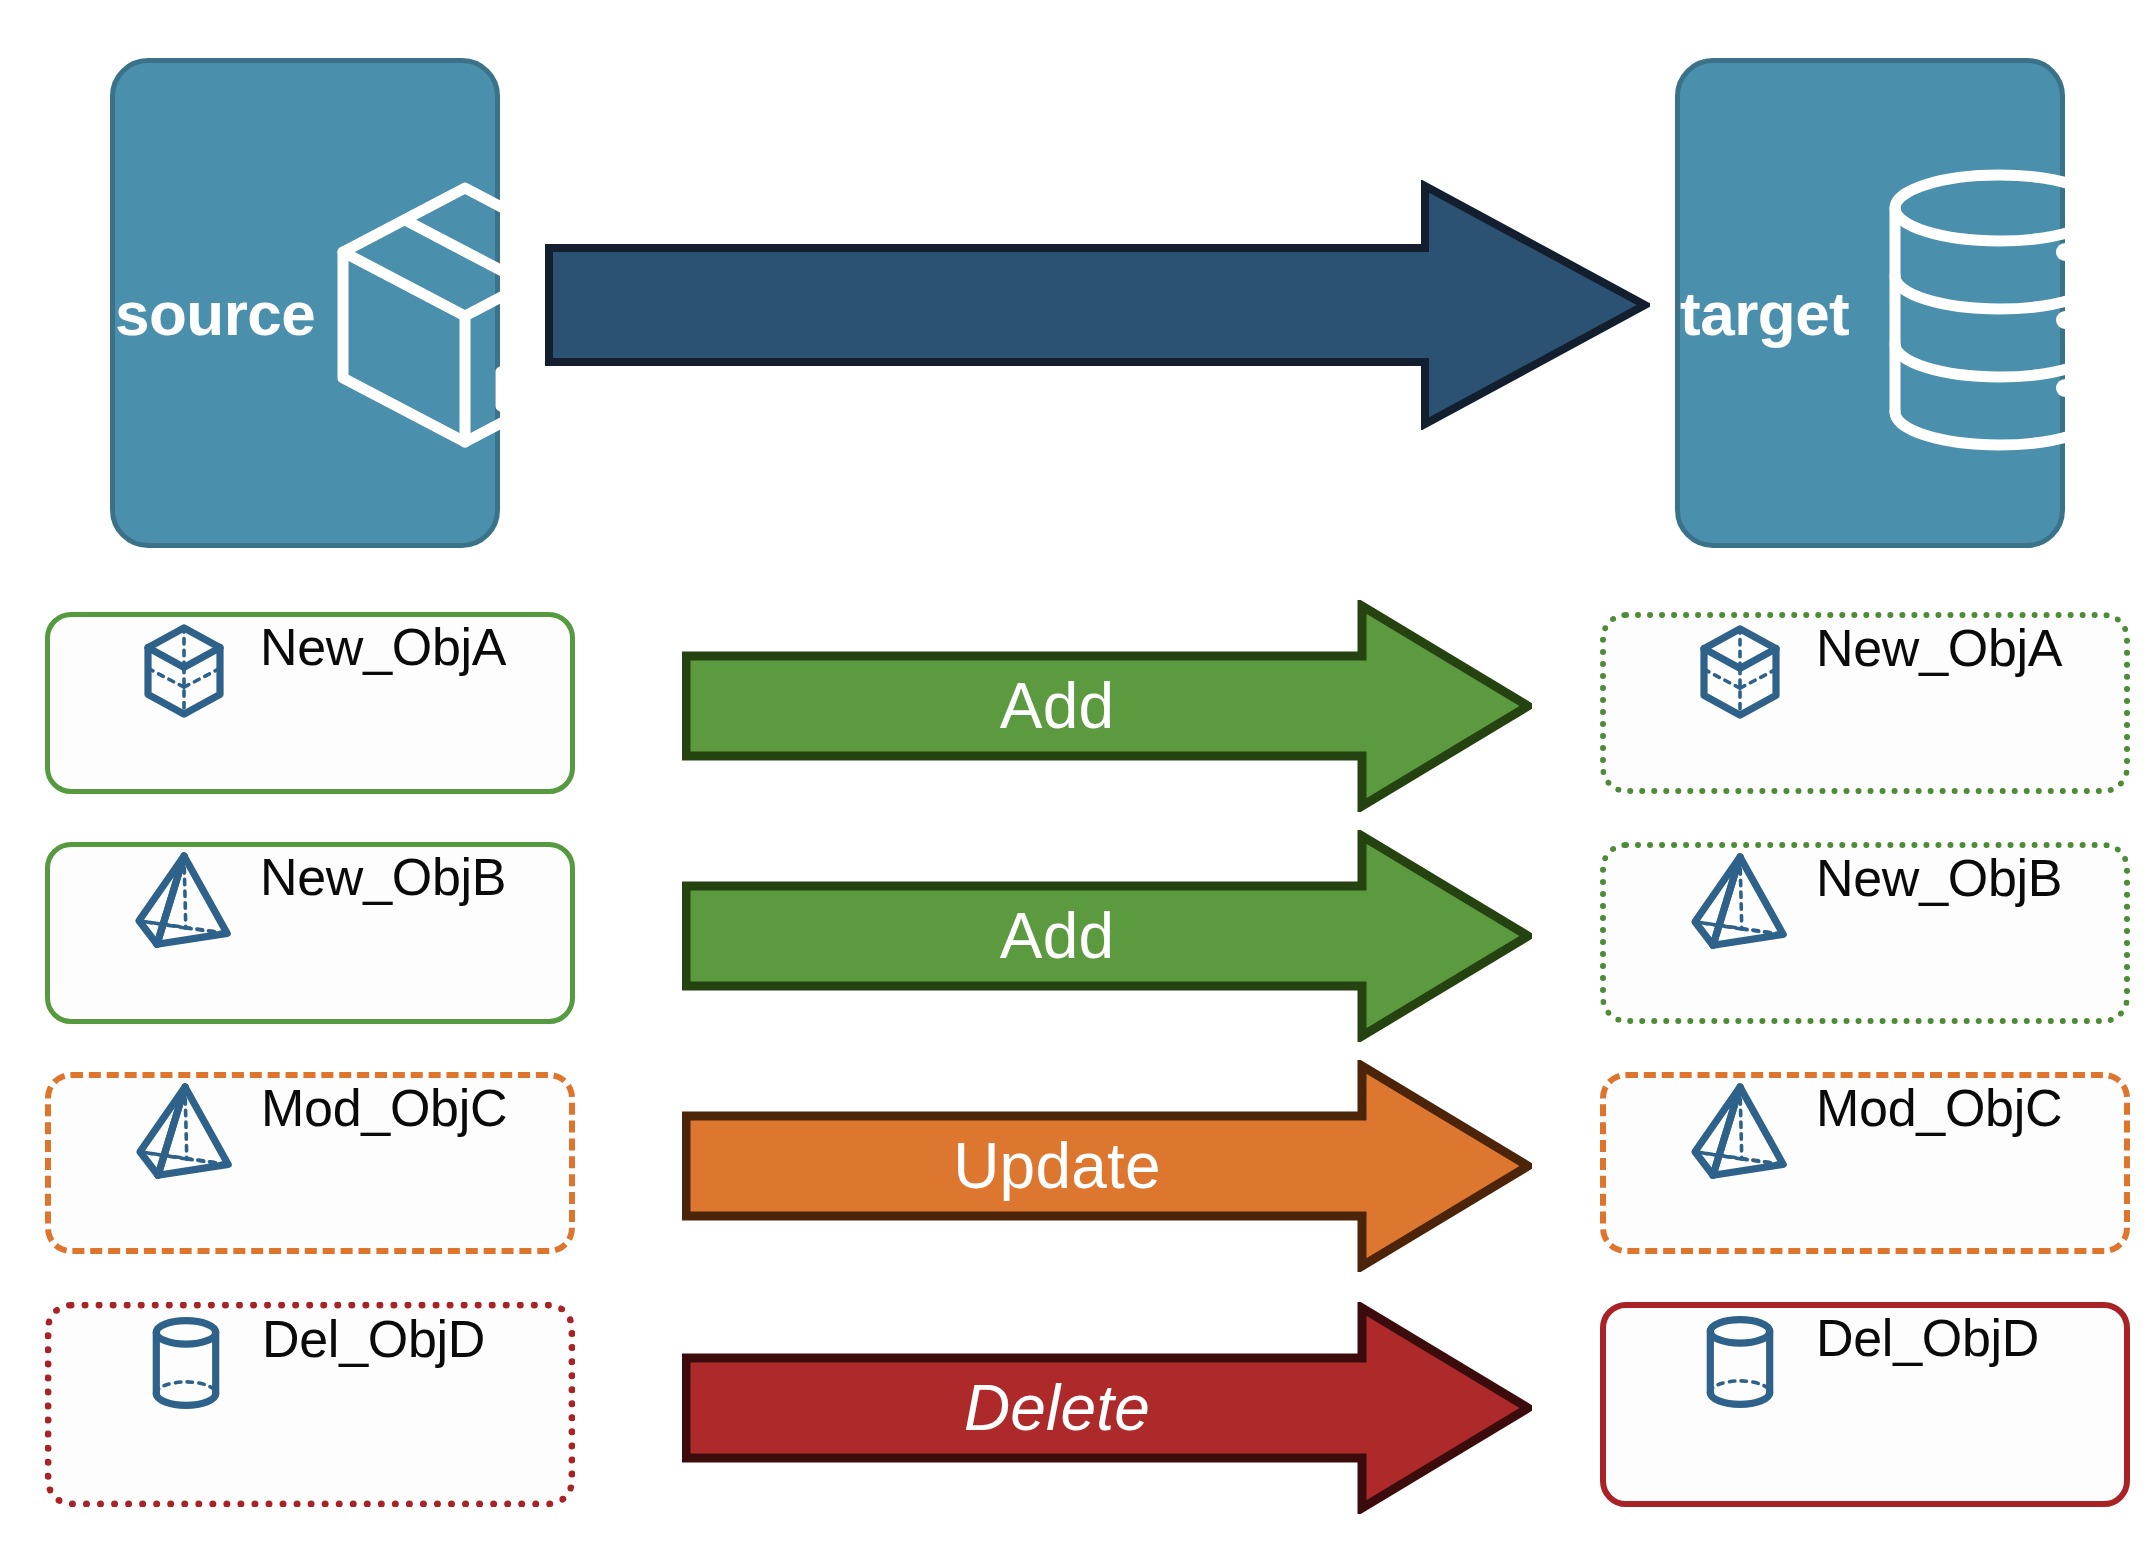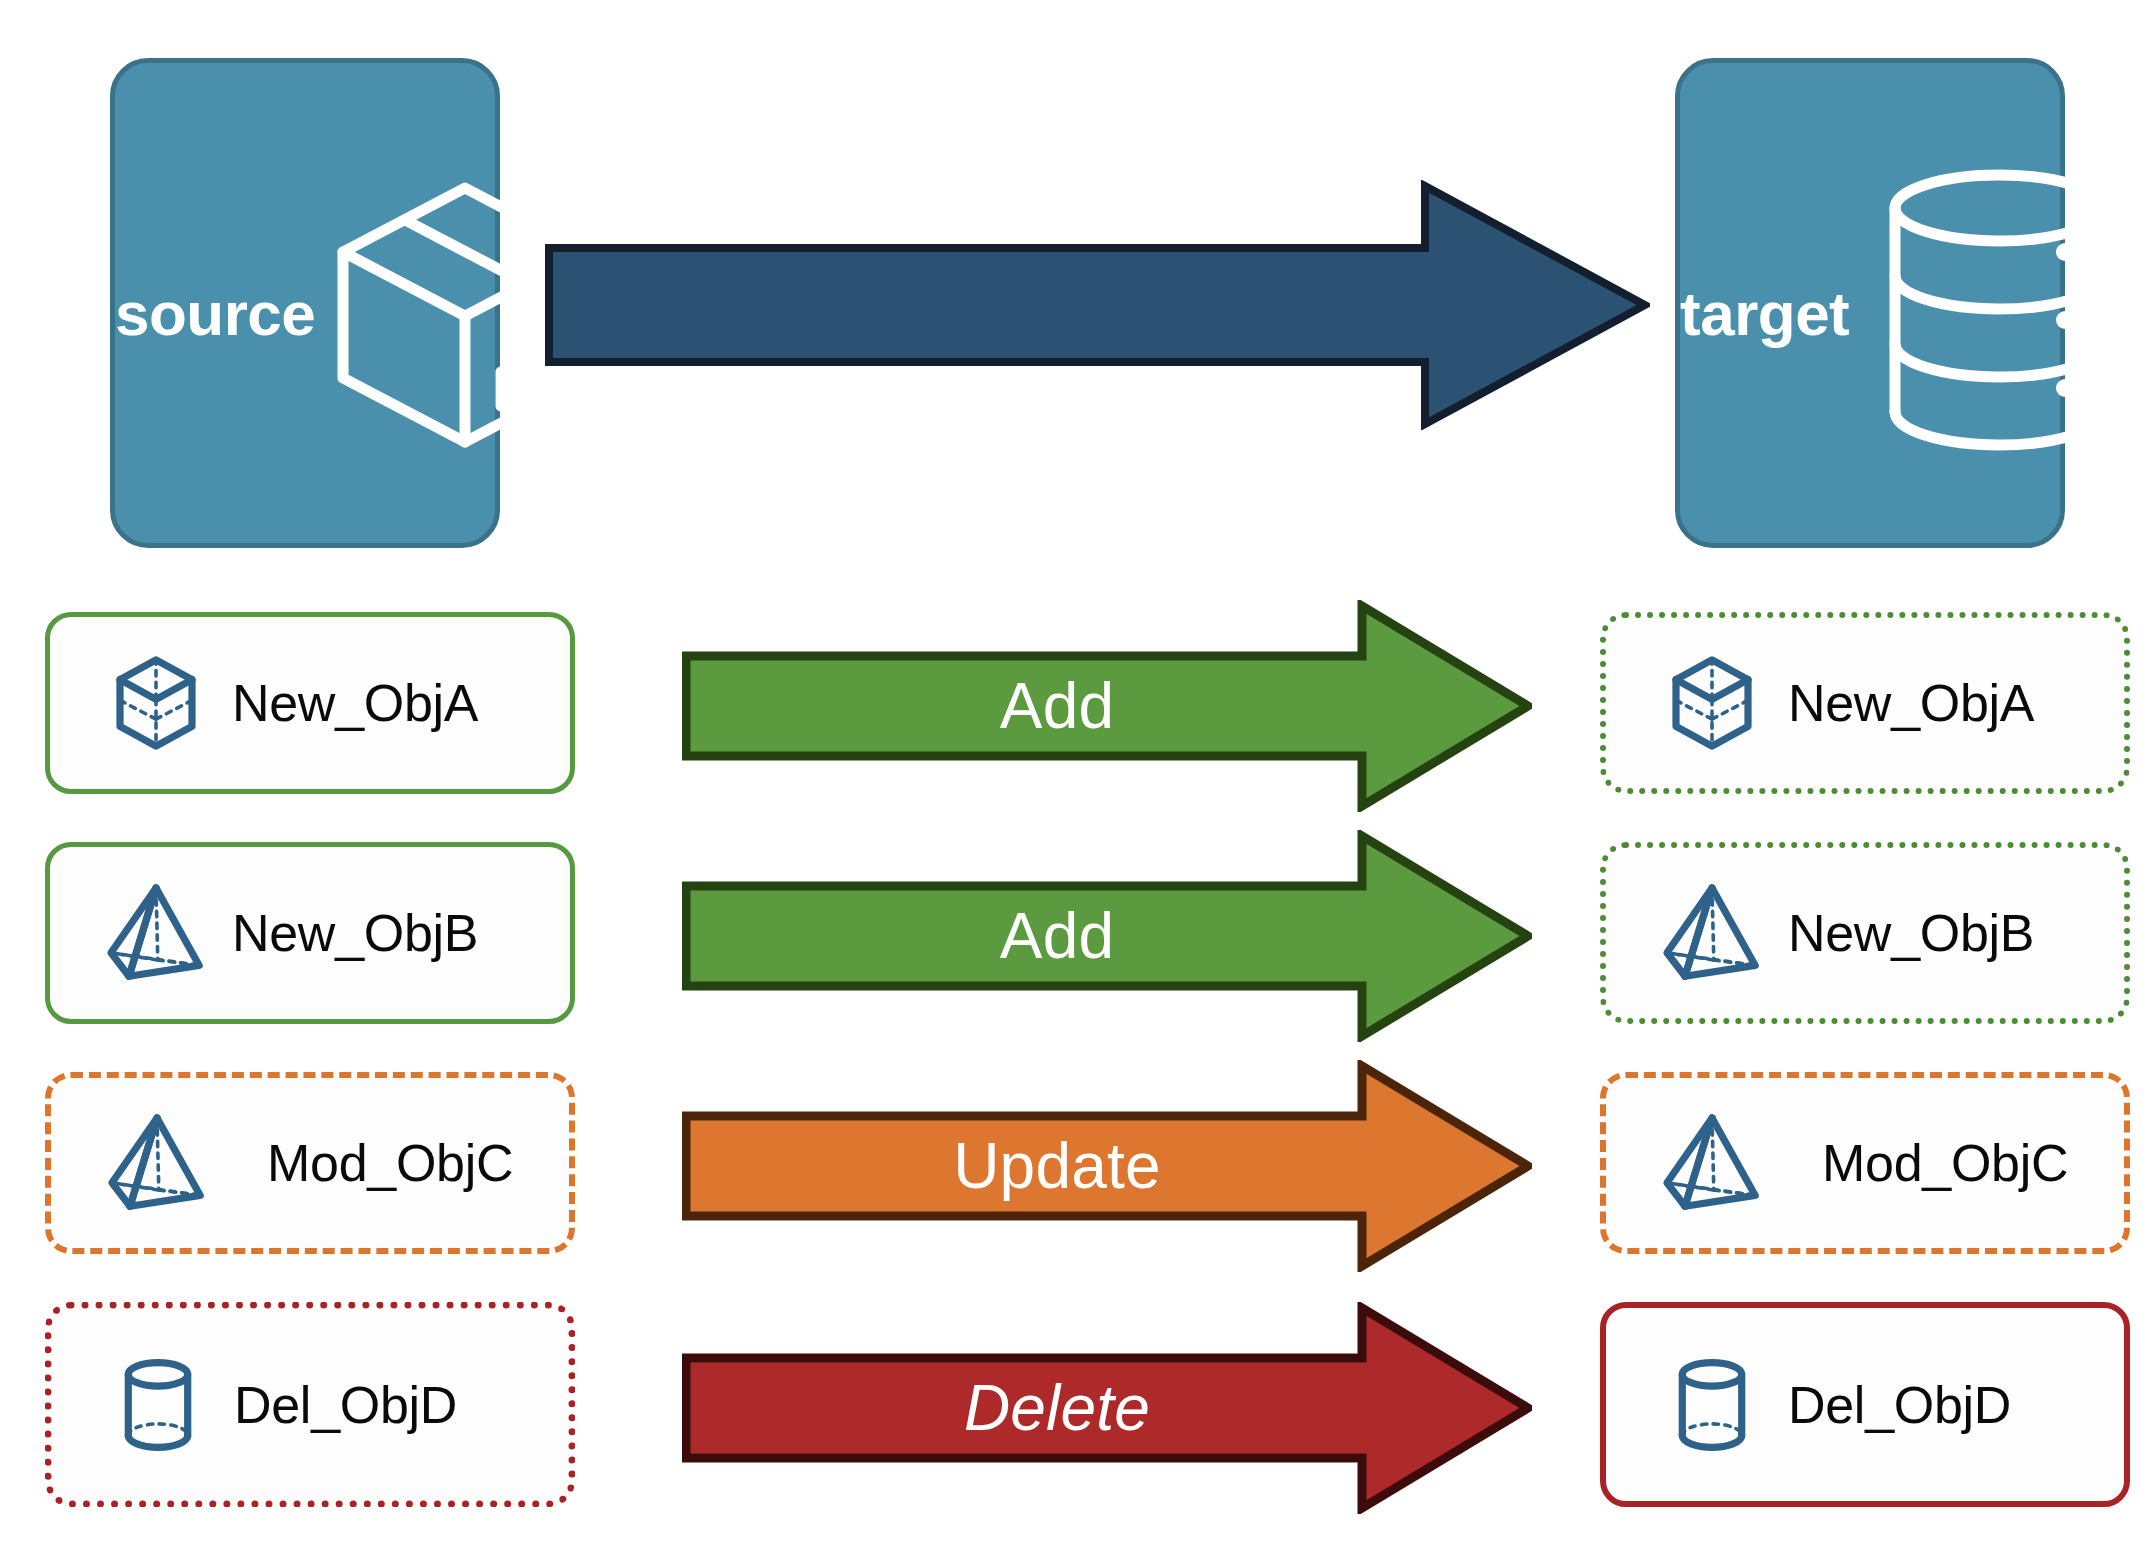--- a/index.html
+++ b/index.html
@@ -75,21 +75,22 @@
     left: 0;
     width: 2150px;
   }
 
   .obj-box {
     position: absolute;
     box-sizing: border-box;
     background: #fdfdfd;
     border-radius: 26px;
     display: flex;
-    align-items: center;
+    align-items: flex-start;
+    padding-left: 28px;
   }
   .obj-box.left  { left: 45px;   width: 530px; }
   .obj-box.right { left: 1600px; width: 530px; }
 
   .obj-icon {
     width: 108px;
     height: 108px;
     margin-left: 52px;
     flex: 0 0 auto;
   }
@@ -97,21 +98,21 @@
     margin-left: 22px;
     font-size: 52px;
     color: #0a0a0a;
     letter-spacing: -0.3px;
     white-space: nowrap;
   }
 
   
   .bd-add-src { border: 5px solid #569a3f; }
   .bd-add-tgt { border: 6px dotted #4d8b36; }
-  .bd-upd     { border: 6px dashed #dd752c; gap: 34px; }
+  .bd-upd     { border: 6px dashed #dd752c; }
   .bd-del-src { border: 7px dotted #a92226; }
   .bd-del-tgt { border: 6px solid #a92226; }
 
   
   .action-arrow {
     position: absolute;
     left: 682px;
     width: 850px;
     height: 200px;
   }

